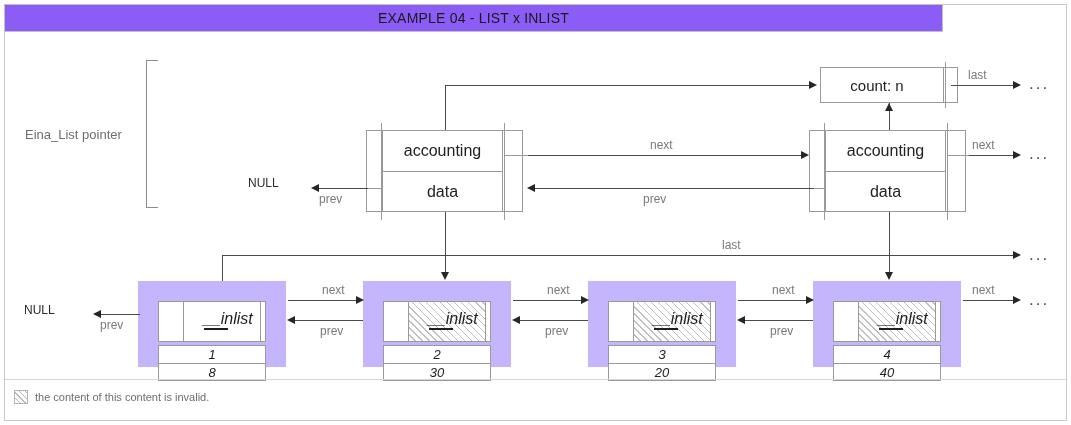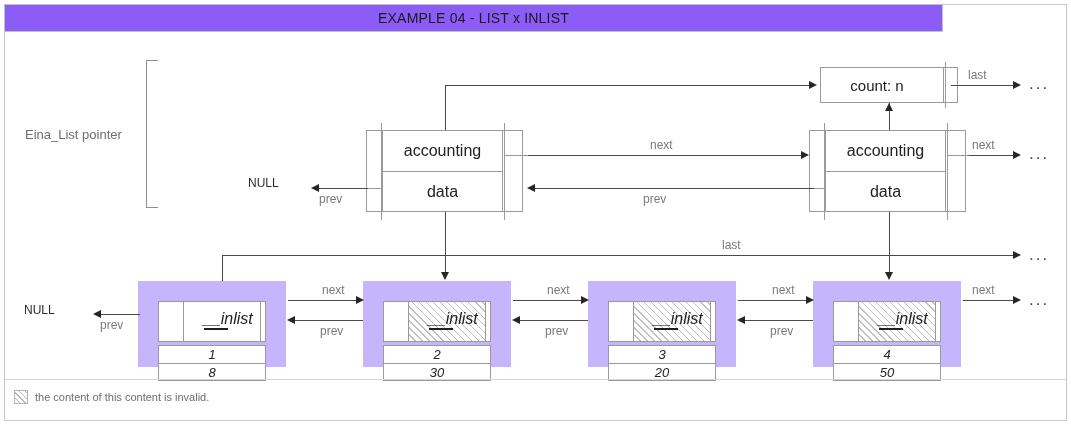--- a/index.html
+++ b/index.html
@@ -308,21 +308,21 @@
 
   <div class="node" style="left:813px; top:281px; width:148px; height:86px;">
     <div class="seg seg-top">
       <div class="hatch" style="left:24px; width:78px;"></div>
       <div class="inlist-underscore" style="left:45px; top:26px; width:24px;"></div>
       <div class="inlist-label" style="left:45px; top:8px; text-indent:-1px;">__inlist</div>
     </div>
     <div class="seg seg-bot">
       <div class="rowline" style="top:17px;"></div>
       <div class="segrow" style="top:0; height:17px;">4</div>
-      <div class="segrow" style="top:18px; height:16px;">50</div>
+      <div class="segrow" style="top:18px; height:16px;">40</div>
     </div>
   </div>
 
   <div class="nulltext" style="left:24px; top:303px;">NULL</div>
   <div class="hline" style="left:100px; top:314px; width:40px;"></div>
   <div class="arr arr-l" style="left:93px; top:310px;"></div>
   <div class="elabel" style="left:100px; top:318px;">prev</div>
 
   <div class="hline" style="left:288px; top:300px; width:70px;"></div>
   <div class="arr arr-r" style="left:356px; top:296px;"></div>

